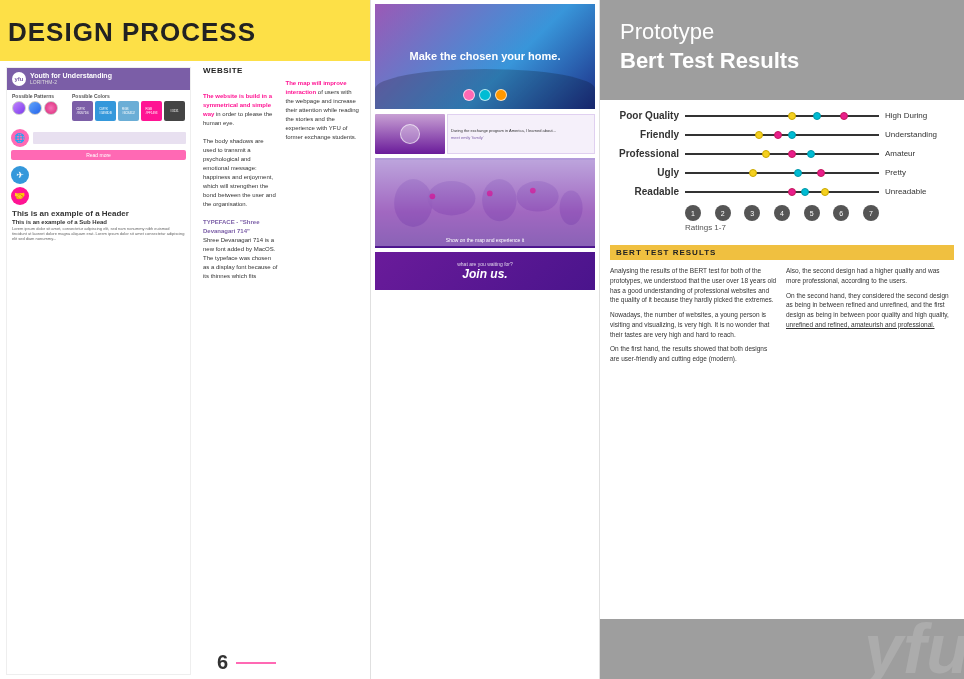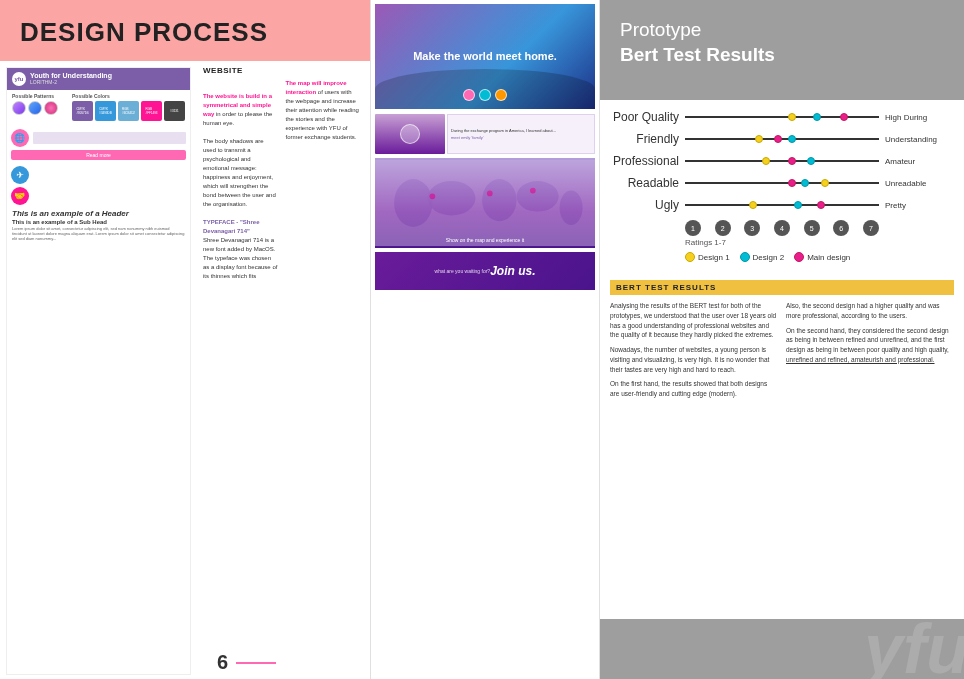--- a/index.html
+++ b/index.html
@@ -16,22 +16,22 @@
     .left-panel {
       width: 370px;
       height: 679px;
       background: #fff;
       display: flex;
       flex-direction: column;
       position: relative;
     }
 
     .design-process-header {
-      background: #fca5a5;
-      padding: 18px 20px 14px 20px;
+      background: #fde047;
+      padding: 18px 20px 14px 8px;
     }
 
     .design-process-title {
       font-size: 26px;
       font-weight: 900;
       color: #222;
       letter-spacing: 1px;
       text-transform: uppercase;
       line-height: 1.1;
     }
@@ -118,21 +118,21 @@
     .read-more-btn {
       background: #ff69b4;
       color: white;
       border: none;
       padding: 2px 6px;
       border-radius: 2px;
       font-size: 5px;
       margin-bottom: 3px;
     }
 
-    .header-example { font-size: 8px; font-weight: bold; color: #333; margin-bottom: 1px; font-style: italic; }
+    .header-example { font-size: 8px; font-weight: bold; color: #333; margin-bottom: 1px; }
     .subhead-example { font-size: 6px; font-weight: bold; color: #333; margin-bottom: 1px; }
     .body-text-example { font-size: 4px; color: #666; line-height: 1.3; }
 
     .website-preview {
       background: linear-gradient(135deg, #9b59b6, #3498db);
       height: 90px;
       display: flex;
       flex-direction: column;
       align-items: center;
       justify-content: center;
@@ -166,21 +166,21 @@
     .preview-icon-circle {
       width: 12px; height: 12px;
       border-radius: 50%;
       border: 1px solid rgba(255,255,255,0.7);
     }
 
     .join-section {
       background: linear-gradient(135deg, #6a1b9a, #4a148c);
       height: 38px;
       display: flex;
-      flex-direction: row;
+      flex-direction: column;
       align-items: center;
       justify-content: center;
       color: white;
     }
 
     .join-text { font-size: 5px; color: rgba(255,255,255,0.8); }
     .join-big { font-size: 12px; font-weight: bold; font-style: italic; }
 
     
     .text-content-area {
@@ -269,21 +269,21 @@
       flex-direction: column;
     }
 
     .right-top {
       background: #9e9e9e;
       padding: 18px 20px 14px 20px;
       min-height: 100px;
     }
 
     .bert-title {
-      font-size: 19px;
+      font-size: 22px;
       font-weight: 300;
       color: white;
       line-height: 1.3;
     }
 
     .bert-title-bold {
       font-weight: 700;
     }
 
     
@@ -295,24 +295,25 @@
 
     .chart-row {
       display: flex;
       align-items: center;
       margin-bottom: 8px;
       position: relative;
     }
 
     .chart-label-left {
       width: 75px;
-      font-size: 12px;
+      font-size: 10px;
       color: #333;
       text-align: right;
       padding-right: 6px;
+      font-weight: bold;
     }
 
     .chart-label-right {
       width: 75px;
       font-size: 8px;
       color: #333;
       padding-left: 6px;
     }
 
     .chart-dot {
@@ -544,21 +545,21 @@
 
 <div class="middle-panel">
   <div class="middle-top">
 
     <div class="website-preview" style="height:105px;">
       <div style="position:absolute;top:0;left:0;right:0;bottom:0;background:linear-gradient(135deg,#9b59b6 0%,#3498db 60%,#1a237e 100%);opacity:0.9;"></div>
       <div style="position:absolute;top:0;left:0;right:0;bottom:0;overflow:hidden;">
 
         <div style="position:absolute;bottom:0;left:0;right:0;height:40px;background:rgba(0,0,0,0.2);border-radius:50% 50% 0 0 / 20px 20px 0 0;"></div>
       </div>
-      <div class="website-preview-title">Make the world meet home.</div>
+      <div class="website-preview-title">Make the chosen your home.</div>
       <div class="website-preview-icons">
         <div class="preview-icon-circle" style="background:#ff69b4;"></div>
         <div class="preview-icon-circle" style="background:#00bcd4;"></div>
         <div class="preview-icon-circle" style="background:#ff9800;"></div>
       </div>
     </div>
 
     <div style="display:flex;gap:2px;height:40px;margin:0 0 2px 0;">
       <div style="flex:1;background:linear-gradient(to bottom,#c8a0d4,#6a1b9a);border-radius:1px;display:flex;align-items:center;justify-content:center;">
         <div style="width:20px;height:20px;border-radius:50%;background:rgba(255,255,255,0.3);border:1px solid rgba(255,255,255,0.6);"></div>
@@ -632,65 +633,51 @@
       <div class="chart-label-left">Professional</div>
       <div class="line-container">
         <div class="chart-dot dot-yellow" style="left:42%;"></div>
         <div class="chart-dot dot-cyan" style="left:65%;"></div>
         <div class="chart-dot dot-pink" style="left:55%;"></div>
       </div>
       <div class="chart-label-right">Amateur</div>
     </div>
 
     <div class="chart-row">
+      <div class="chart-label-left">Ugly</div>
+      <div class="line-container">
+        <div class="chart-dot dot-yellow" style="left:35%;"></div>
+        <div class="chart-dot dot-cyan" style="left:58%;"></div>
+        <div class="chart-dot dot-pink" style="left:70%;"></div>
+      </div>
+      <div class="chart-label-right">Pretty</div>
+    </div>
+
+    <div class="chart-row">
       <div class="chart-label-left">Readable</div>
       <div class="line-container">
         <div class="chart-dot dot-yellow" style="left:72%;"></div>
         <div class="chart-dot dot-cyan" style="left:62%;"></div>
         <div class="chart-dot dot-pink" style="left:55%;"></div>
       </div>
       <div class="chart-label-right">Unreadable</div>
-    </div>
-
-    <div class="chart-row">
-      <div class="chart-label-left">Ugly</div>
-      <div class="line-container">
-        <div class="chart-dot dot-yellow" style="left:35%;"></div>
-        <div class="chart-dot dot-cyan" style="left:58%;"></div>
-        <div class="chart-dot dot-pink" style="left:70%;"></div>
-      </div>
-      <div class="chart-label-right">Pretty</div>
     </div>
 
     <div class="chart-numbers">
       <div class="chart-number">1</div>
       <div class="chart-number">2</div>
       <div class="chart-number">3</div>
       <div class="chart-number">4</div>
       <div class="chart-number">5</div>
       <div class="chart-number">6</div>
       <div class="chart-number">7</div>
     </div>
 
     <div style="font-size:8px;color:#555;padding-left:75px;margin-top:2px;">Ratings 1-7</div>
 
-    <div class="chart-legend">
-      <div class="legend-item">
-        <div class="legend-dot" style="background:#f5d020;border:1px solid #c9a800;"></div>
-        <span>Design 1</span>
-      </div>
-      <div class="legend-item">
-        <div class="legend-dot" style="background:#00bcd4;border:1px solid #0097a7;"></div>
-        <span>Design 2</span>
-      </div>
-      <div class="legend-item">
-        <div class="legend-dot" style="background:#e91e8c;border:1px solid #c2185b;"></div>
-        <span>Main design</span>
-      </div>
-    </div>
   </div>
 
   <div class="bert-results-section">
     <div class="bert-results-header">BERT TEST RESULTS</div>
     <div class="bert-results-columns">
       <div class="bert-col">
         <p>Analysing the results of the BERT test for both of the prototypes, we understood that the user over 18 years old has a good understanding of professional websites and the quality of it because they hardly picked the extremes.</p>
         <p>Nowadays, the number of websites, a young person is visiting and visualizing, is very high. It is no wonder that their tastes are very high and hard to reach.</p>
         <p>On the first hand, the results showed that both designs are user-friendly and cutting edge (modern).</p>
       </div>

